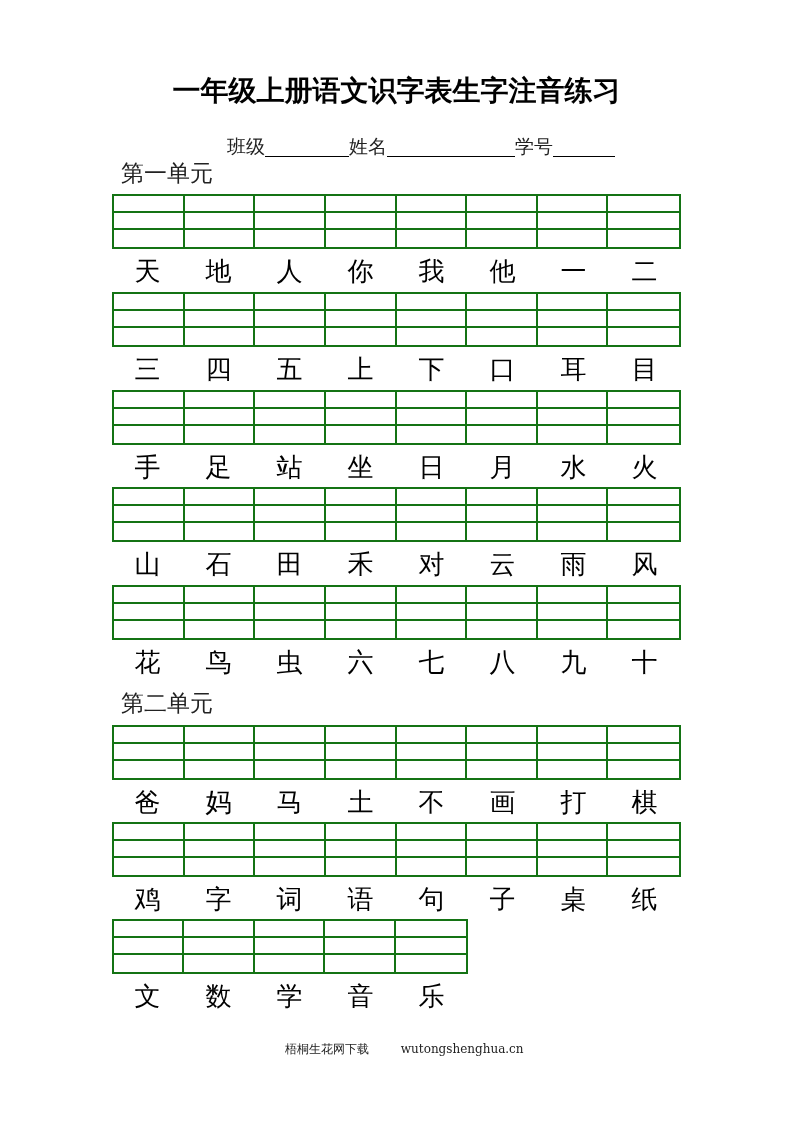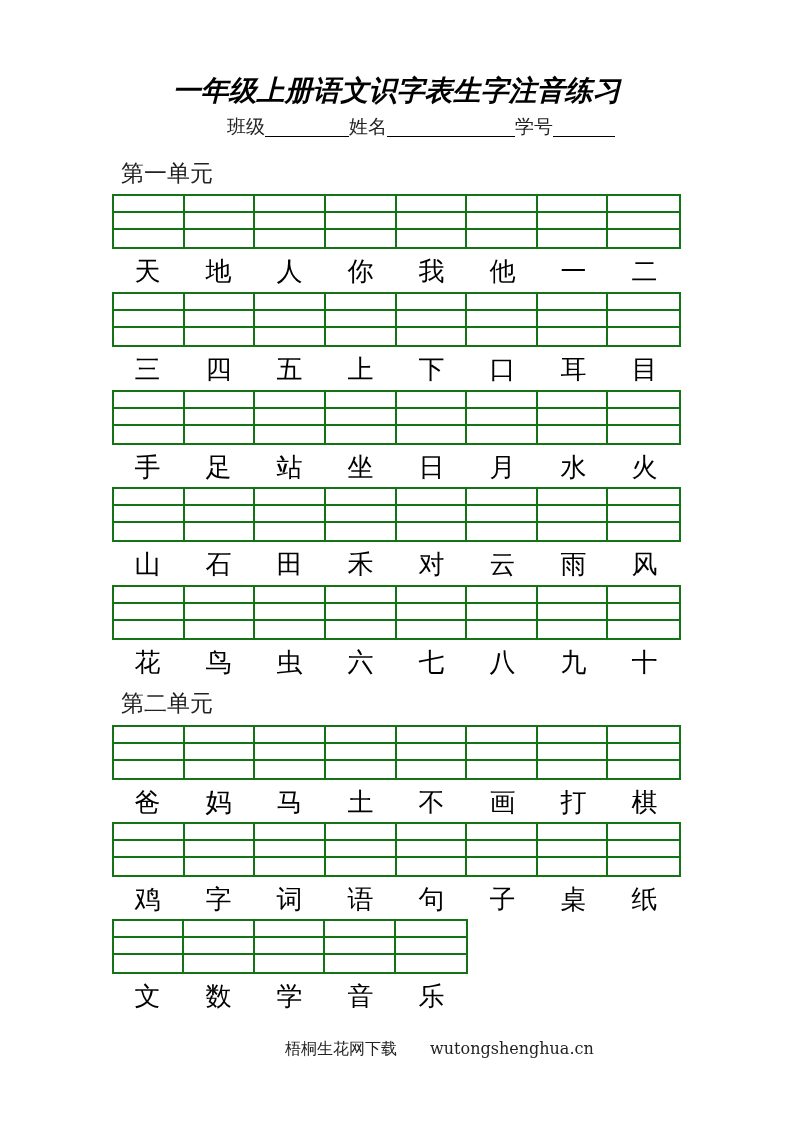--- a/index.html
+++ b/index.html
@@ -1,36 +1,36 @@
 <!DOCTYPE html>
 <html><head>
 <meta charset="utf-8">
 <style>
   html, body { margin: 0; padding: 0; background: #ffffff; }
   body { width: 793px; height: 1122px; position: relative; overflow: hidden;
          font-family: "DejaVu Serif", "Liberation Serif", serif; color: #000; }
   .title { position: absolute; top: 72px; left: 0; width: 793px; text-align: center;
            font-family: "DejaVu Sans", "Liberation Sans", sans-serif;
-           font-weight: bold; font-size: 28px; letter-spacing: 0px; line-height: 38px; font-style: italic; }
-  .info { position: absolute; top: 113px; left: 227px; height: 26px;
+           font-weight: bold; font-size: 28px; letter-spacing: 0px; line-height: 38px; }
+  .info { position: absolute; top: 133px; left: 227px; height: 26px;
           font-size: 19px; line-height: 26px; display: flex; align-items: flex-end;
           font-family: "DejaVu Sans", "Liberation Sans", sans-serif; color: #222; }
   .info .label { display: inline-block; }
   .info .blank { display: inline-block; border-bottom: 1px solid #000; height: 22px; margin-bottom: 2px; }
   .unit-label { position: absolute; left: 121px; font-size: 23px; line-height: 24px;
                 font-family: "DejaVu Sans", "Liberation Sans", sans-serif; color: #222; }
   .block { position: absolute; left: 112px; }
   .grid { display: grid; border: 2px solid #147314; box-sizing: border-box; height: 55px; }
   .cell { border-right: 2px solid #147314; border-bottom: 2px solid #147314; box-sizing: border-box; }
   .cell.last-col { border-right: none; }
   .cell.last-row { border-bottom: none; }
   .chars { display: flex; height: 46px; }
   .char { width: 71px; text-align: center; font-size: 26px; line-height: 44px;
           font-family: "DejaVu Serif", "Liberation Serif", serif; }
-  .footer { position: absolute; top: 1040px; left: 285px; font-size: 16px; line-height: 18px; color: #222;
+  .footer { position: absolute; top: 1040px; left: 285px; font-size: 12px; line-height: 18px; color: #222;
             font-family: "DejaVu Serif", "Liberation Serif", serif; }
   .footer span + span { margin-left: 28px; }
 </style>
 </head>
 <body>
 
 <div class="title">一年级上册语文识字表生字注音练习</div>
 
 <div class="info">
   <span class="label">班级</span>

